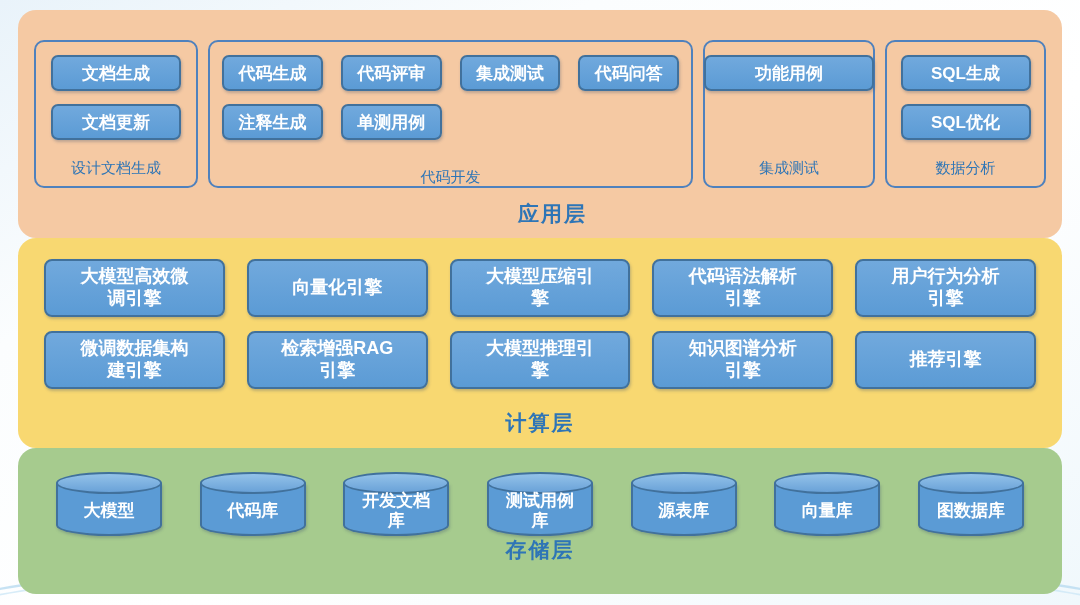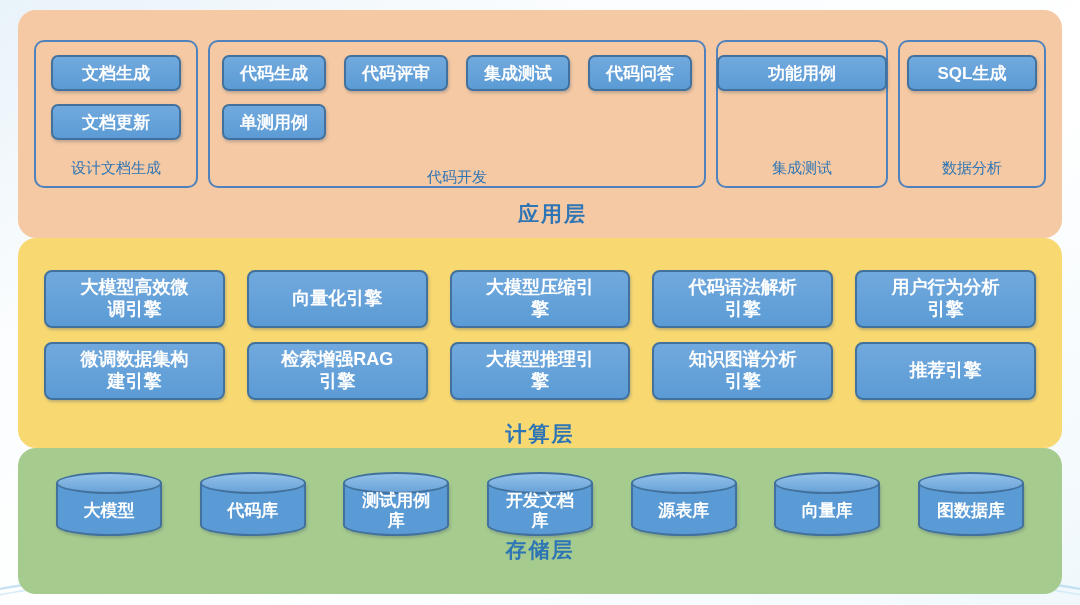--- a/index.html
+++ b/index.html
@@ -14,21 +14,21 @@
     padding-top: 10px;
     background: linear-gradient(150deg, #e9f3fa 0%, #fbfdfe 28%, #ffffff 58%, #f0f8fc 100%);
     overflow: hidden;
   }
   .wave { position: absolute; left: -12%; width: 124%; border-radius: 50%; pointer-events: none; }
   .wave-a { bottom: -118px; height: 170px; border-top: 4px solid rgba(188, 221, 241, 0.85); }
   .wave-b { bottom: -132px; height: 180px; border-top: 3px solid rgba(205, 231, 246, 0.8); }
 
   section.layer { position: relative; z-index: 1; margin: 0 18px; border-radius: 18px; }
   .app     { height: 228px; background: var(--app-bg, #f5c9a3); padding-top: 30px; }
-  .compute { height: 210px; background: var(--compute-bg, #f8d871); margin-top: 9px; padding-top: 32px; }
+  .compute { height: 210px; background: var(--compute-bg, #f8d871); margin-top: 9px; padding-top: 21px; }
   .storage { height: 146px; background: var(--storage-bg, #a6cb8e); margin-top: 9px; padding-top: 24px; }
 
   .layer-title {
     text-align: center; color: var(--label-text, #2e75b6);
     font-size: 21px; font-weight: 600; letter-spacing: 2px;
   }
   .app .layer-title { margin-top: 12px; margin-left: 25px; }
   .compute .layer-title { margin-top: 20px; }
   .storage .layer-title { margin-top: 0; }
 
@@ -37,21 +37,21 @@
   .group {
     border: 2px solid var(--outline-border, #4f81bd);
     border-radius: 10px;
     display: flex; flex-direction: column; align-items: center;
     padding: 13px 12px 6px; gap: 13px;
   }
   .group-design { width: 164px; }
   .group-code { flex: 1; display: grid; grid-template-columns: repeat(4, 1fr);
     grid-auto-rows: 36px; column-gap: 18px; row-gap: 13px; align-items: start; }
   .group-test { width: 172px; }
-  .group-data { width: 148px; }
+  .group-data { width: 161px; }
 
   .fbtn {
     width: 130px; height: 36px;
     display: flex; align-items: center; justify-content: center;
     background: linear-gradient(#71a9dd, var(--box-fill, #5b9bd5));
     border: 2px solid var(--box-border, #41719c);
     border-radius: 7px;
     color: #fff; font-weight: bold; font-size: 17px;
     box-shadow: 1px 2px 3px rgba(60, 80, 110, 0.3);
     white-space: nowrap;
@@ -123,31 +123,33 @@
         <div class="fbtn">文档生成</div>
         <div class="fbtn">文档更新</div>
         <div class="gtitle">设计文档生成</div>
       </div>
 
       <div class="group group-code">
         <div class="fbtn">代码生成</div>
         <div class="fbtn">代码评审</div>
         <div class="fbtn">集成测试</div>
         <div class="fbtn">代码问答</div>
+        <div class="fbtn">注释生成</div>
         <div class="fbtn">单测用例</div>
         <div class="gtitle">代码开发</div>
       </div>
 
       <div class="group group-test">
         <div class="fbtn">功能用例</div>
         <div class="gtitle">集成测试</div>
       </div>
 
       <div class="group group-data">
         <div class="fbtn">SQL生成</div>
+        <div class="fbtn">SQL优化</div>
         <div class="gtitle">数据分析</div>
       </div>
 
     </div>
     <div class="layer-title">应用层</div>
   </section>
 
   <section class="layer compute">
     <div class="engines">
       <div class="engine">大模型高效微调引擎</div>
@@ -172,26 +174,26 @@
         <div class="cyl-label">大模型</div>
       </div>
       <div class="cyl">
         <div class="cyl-body"></div>
         <div class="cyl-top"></div>
         <div class="cyl-label">代码库</div>
       </div>
       <div class="cyl">
         <div class="cyl-body"></div>
         <div class="cyl-top"></div>
+        <div class="cyl-label">开发文档库</div>
+      </div>
+      <div class="cyl">
+        <div class="cyl-body"></div>
+        <div class="cyl-top"></div>
         <div class="cyl-label">测试用例库</div>
-      </div>
-      <div class="cyl">
-        <div class="cyl-body"></div>
-        <div class="cyl-top"></div>
-        <div class="cyl-label">开发文档库</div>
       </div>
       <div class="cyl">
         <div class="cyl-body"></div>
         <div class="cyl-top"></div>
         <div class="cyl-label">源表库</div>
       </div>
       <div class="cyl">
         <div class="cyl-body"></div>
         <div class="cyl-top"></div>
         <div class="cyl-label">向量库</div>

